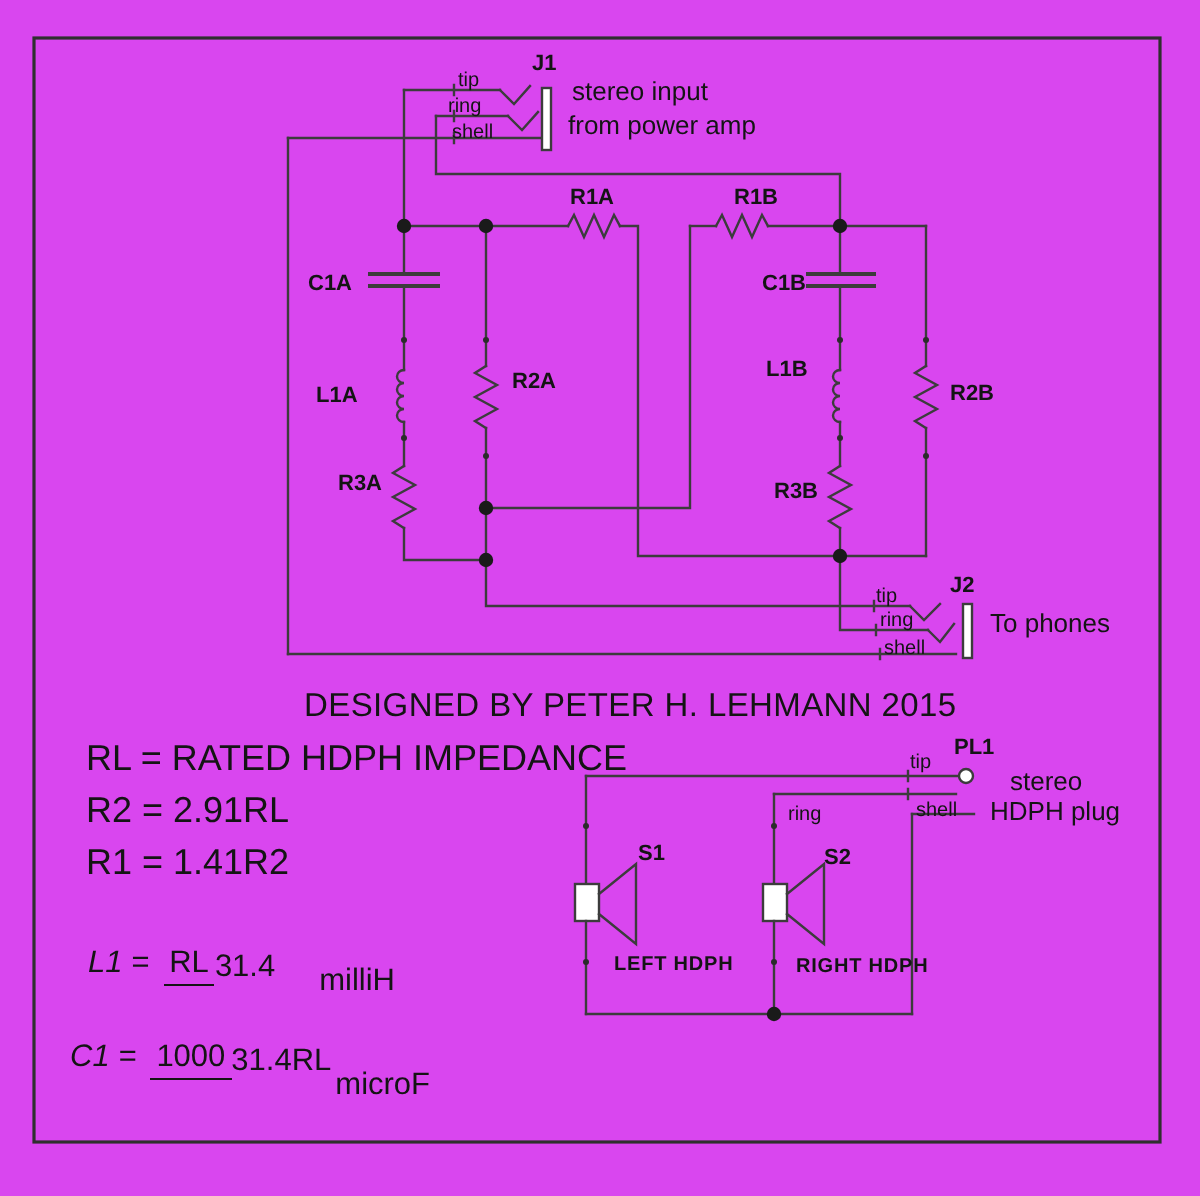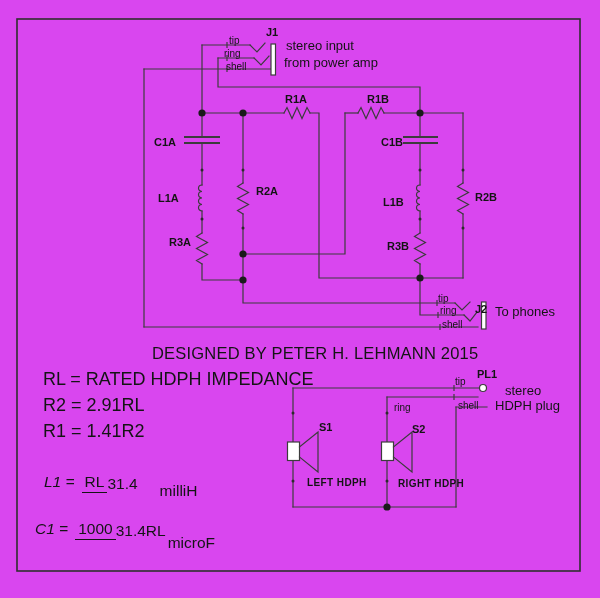--- a/index.html
+++ b/index.html
@@ -154,27 +154,27 @@
   <span class="t s11" style="left:224px;top:48px">ring</span>
   <span class="t s11" style="left:226px;top:61px">shell</span>
   <span class="t s13" style="left:286px;top:39px">stereo input</span>
   <span class="t s13" style="left:284px;top:56px">from power amp</span>
 
   <span class="t s11b" style="left:285px;top:93px">R1A</span>
   <span class="t s11b" style="left:367px;top:93px">R1B</span>
   <span class="t s11b" style="left:154px;top:136px">C1A</span>
   <span class="t s11b" style="left:381px;top:136px">C1B</span>
   <span class="t s11b" style="left:158px;top:192px">L1A</span>
-  <span class="t s11b" style="left:383px;top:196px">L1B</span>
+  <span class="t s11b" style="left:383px;top:179px">L1B</span>
   <span class="t s11b" style="left:256px;top:185px">R2A</span>
   <span class="t s11b" style="left:475px;top:191px">R2B</span>
   <span class="t s11b" style="left:169px;top:236px">R3A</span>
   <span class="t s11b" style="left:387px;top:240px">R3B</span>
 
-  <span class="t s11b" style="left:475px;top:303px">J2</span>
+  <span class="t s11b" style="left:475px;top:287px">J2</span>
   <span class="t s11" style="left:438px;top:293px">tip</span>
   <span class="t s11" style="left:440px;top:305px">ring</span>
   <span class="t s11" style="left:442px;top:319px">shell</span>
   <span class="t s13" style="left:495px;top:305px">To phones</span>
 
   <span class="t head" style="left:152px;top:344px">DESIGNED BY PETER H. LEHMANN 2015</span>
 
   <span class="t f" style="left:43px;top:370px">RL = RATED HDPH IMPEDANCE</span>
   <span class="t f" style="left:43px;top:396px">R2 = 2.91RL</span>
   <span class="t f" style="left:43px;top:422px">R1 = 1.41R2</span>

